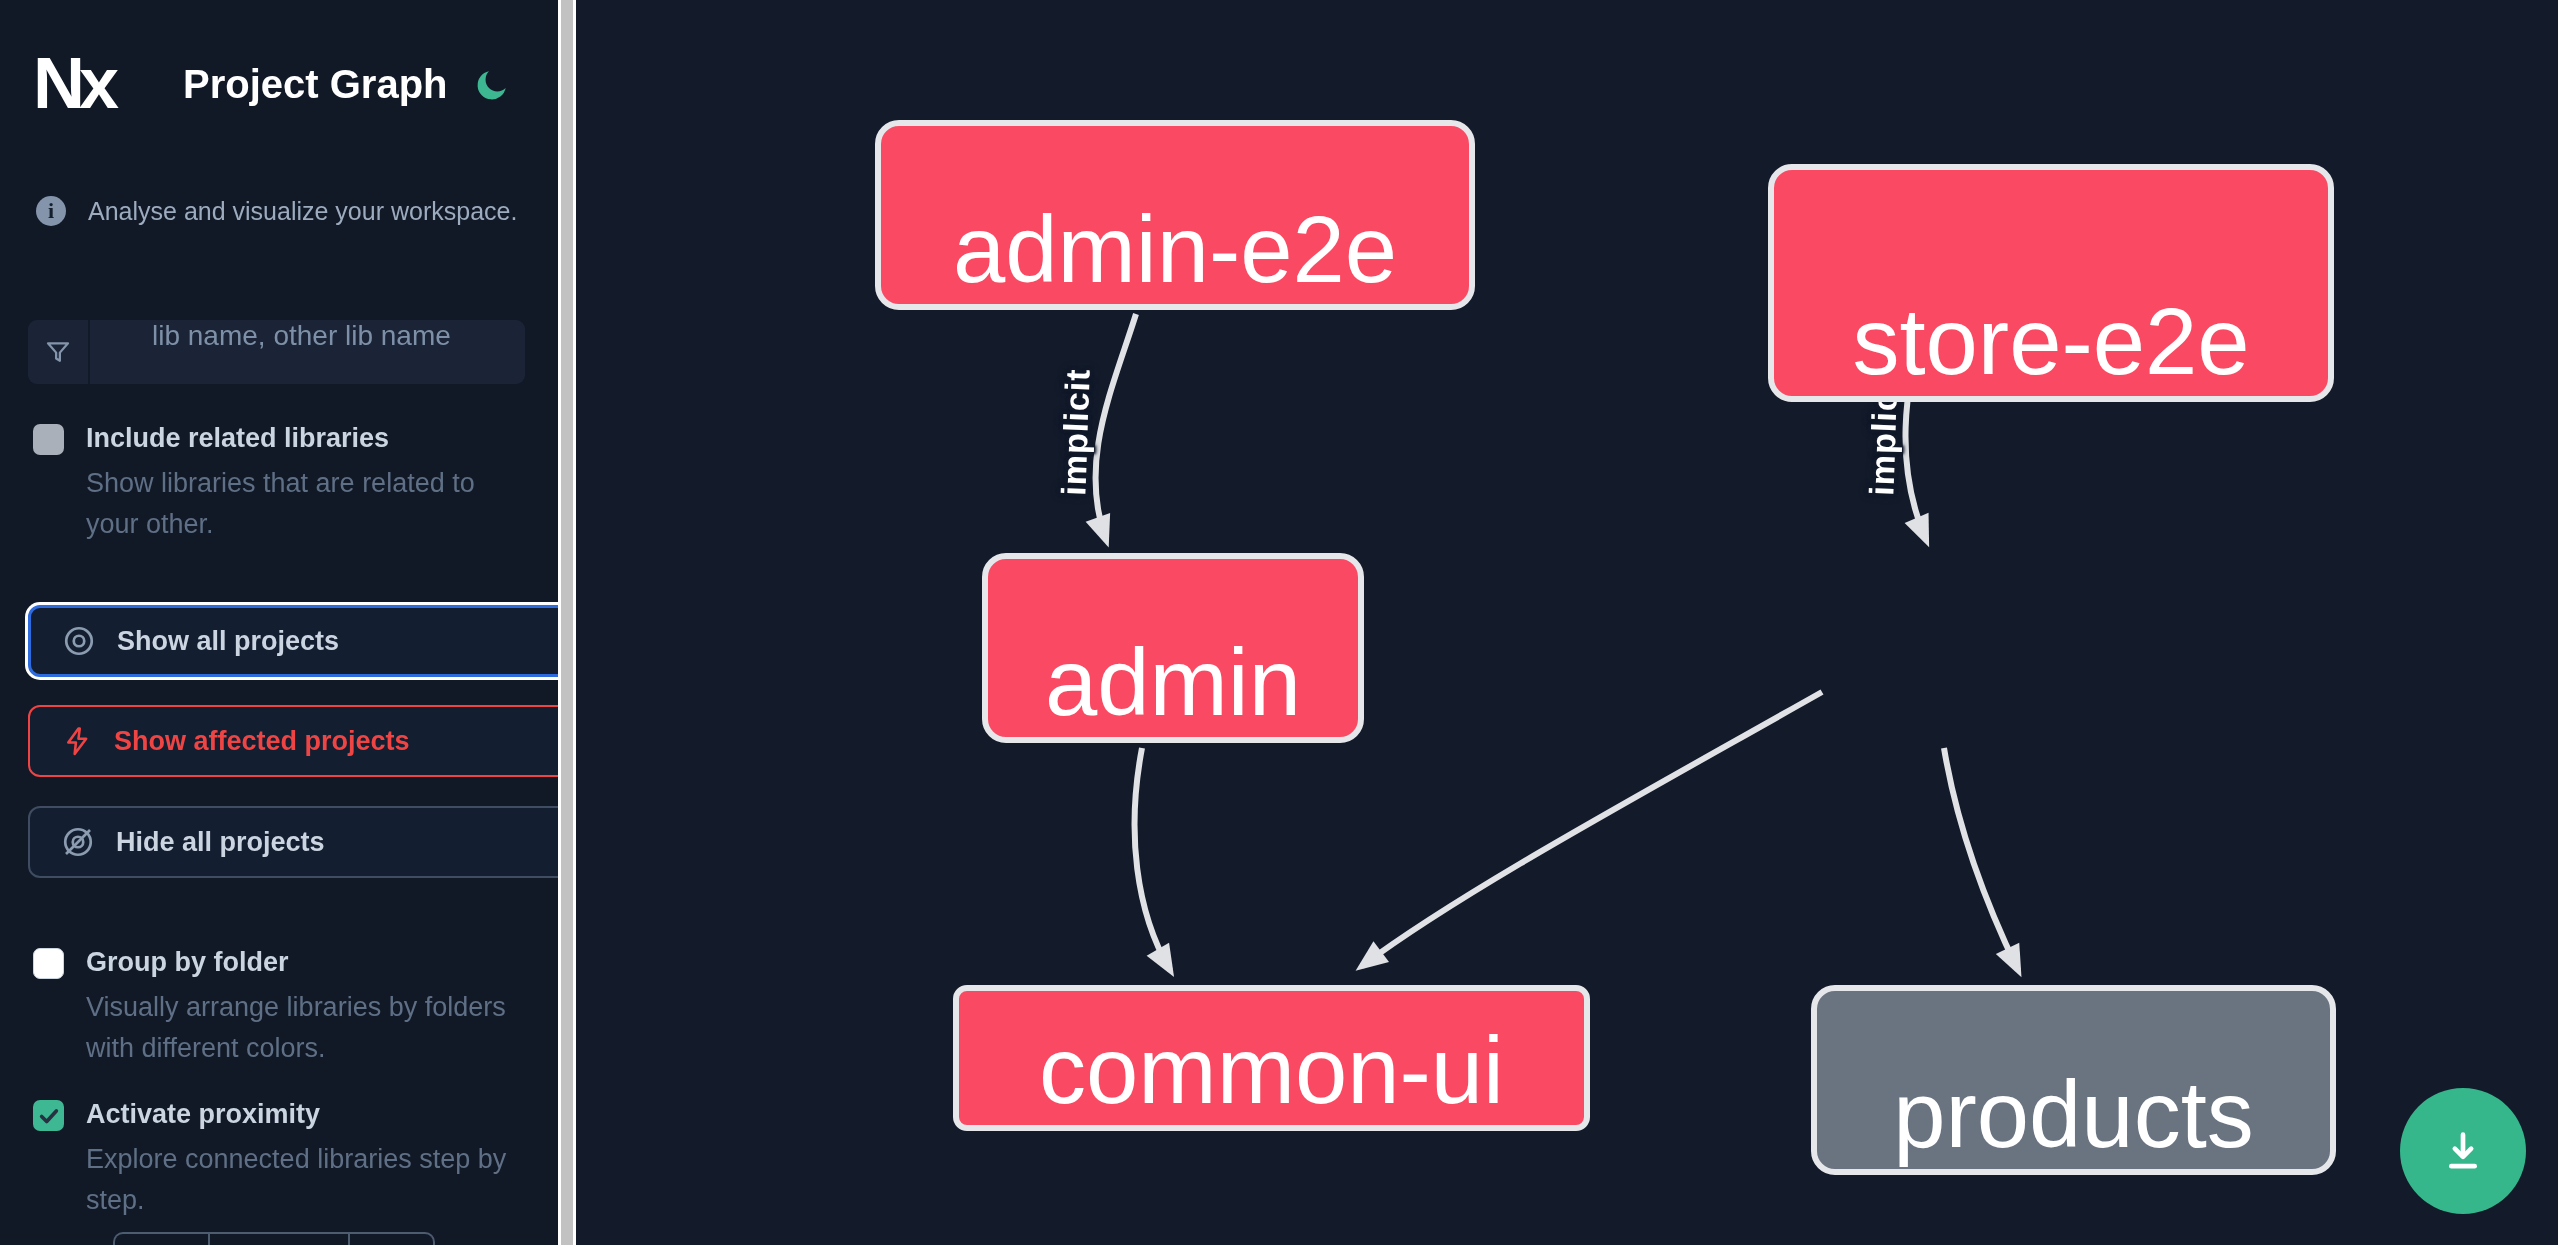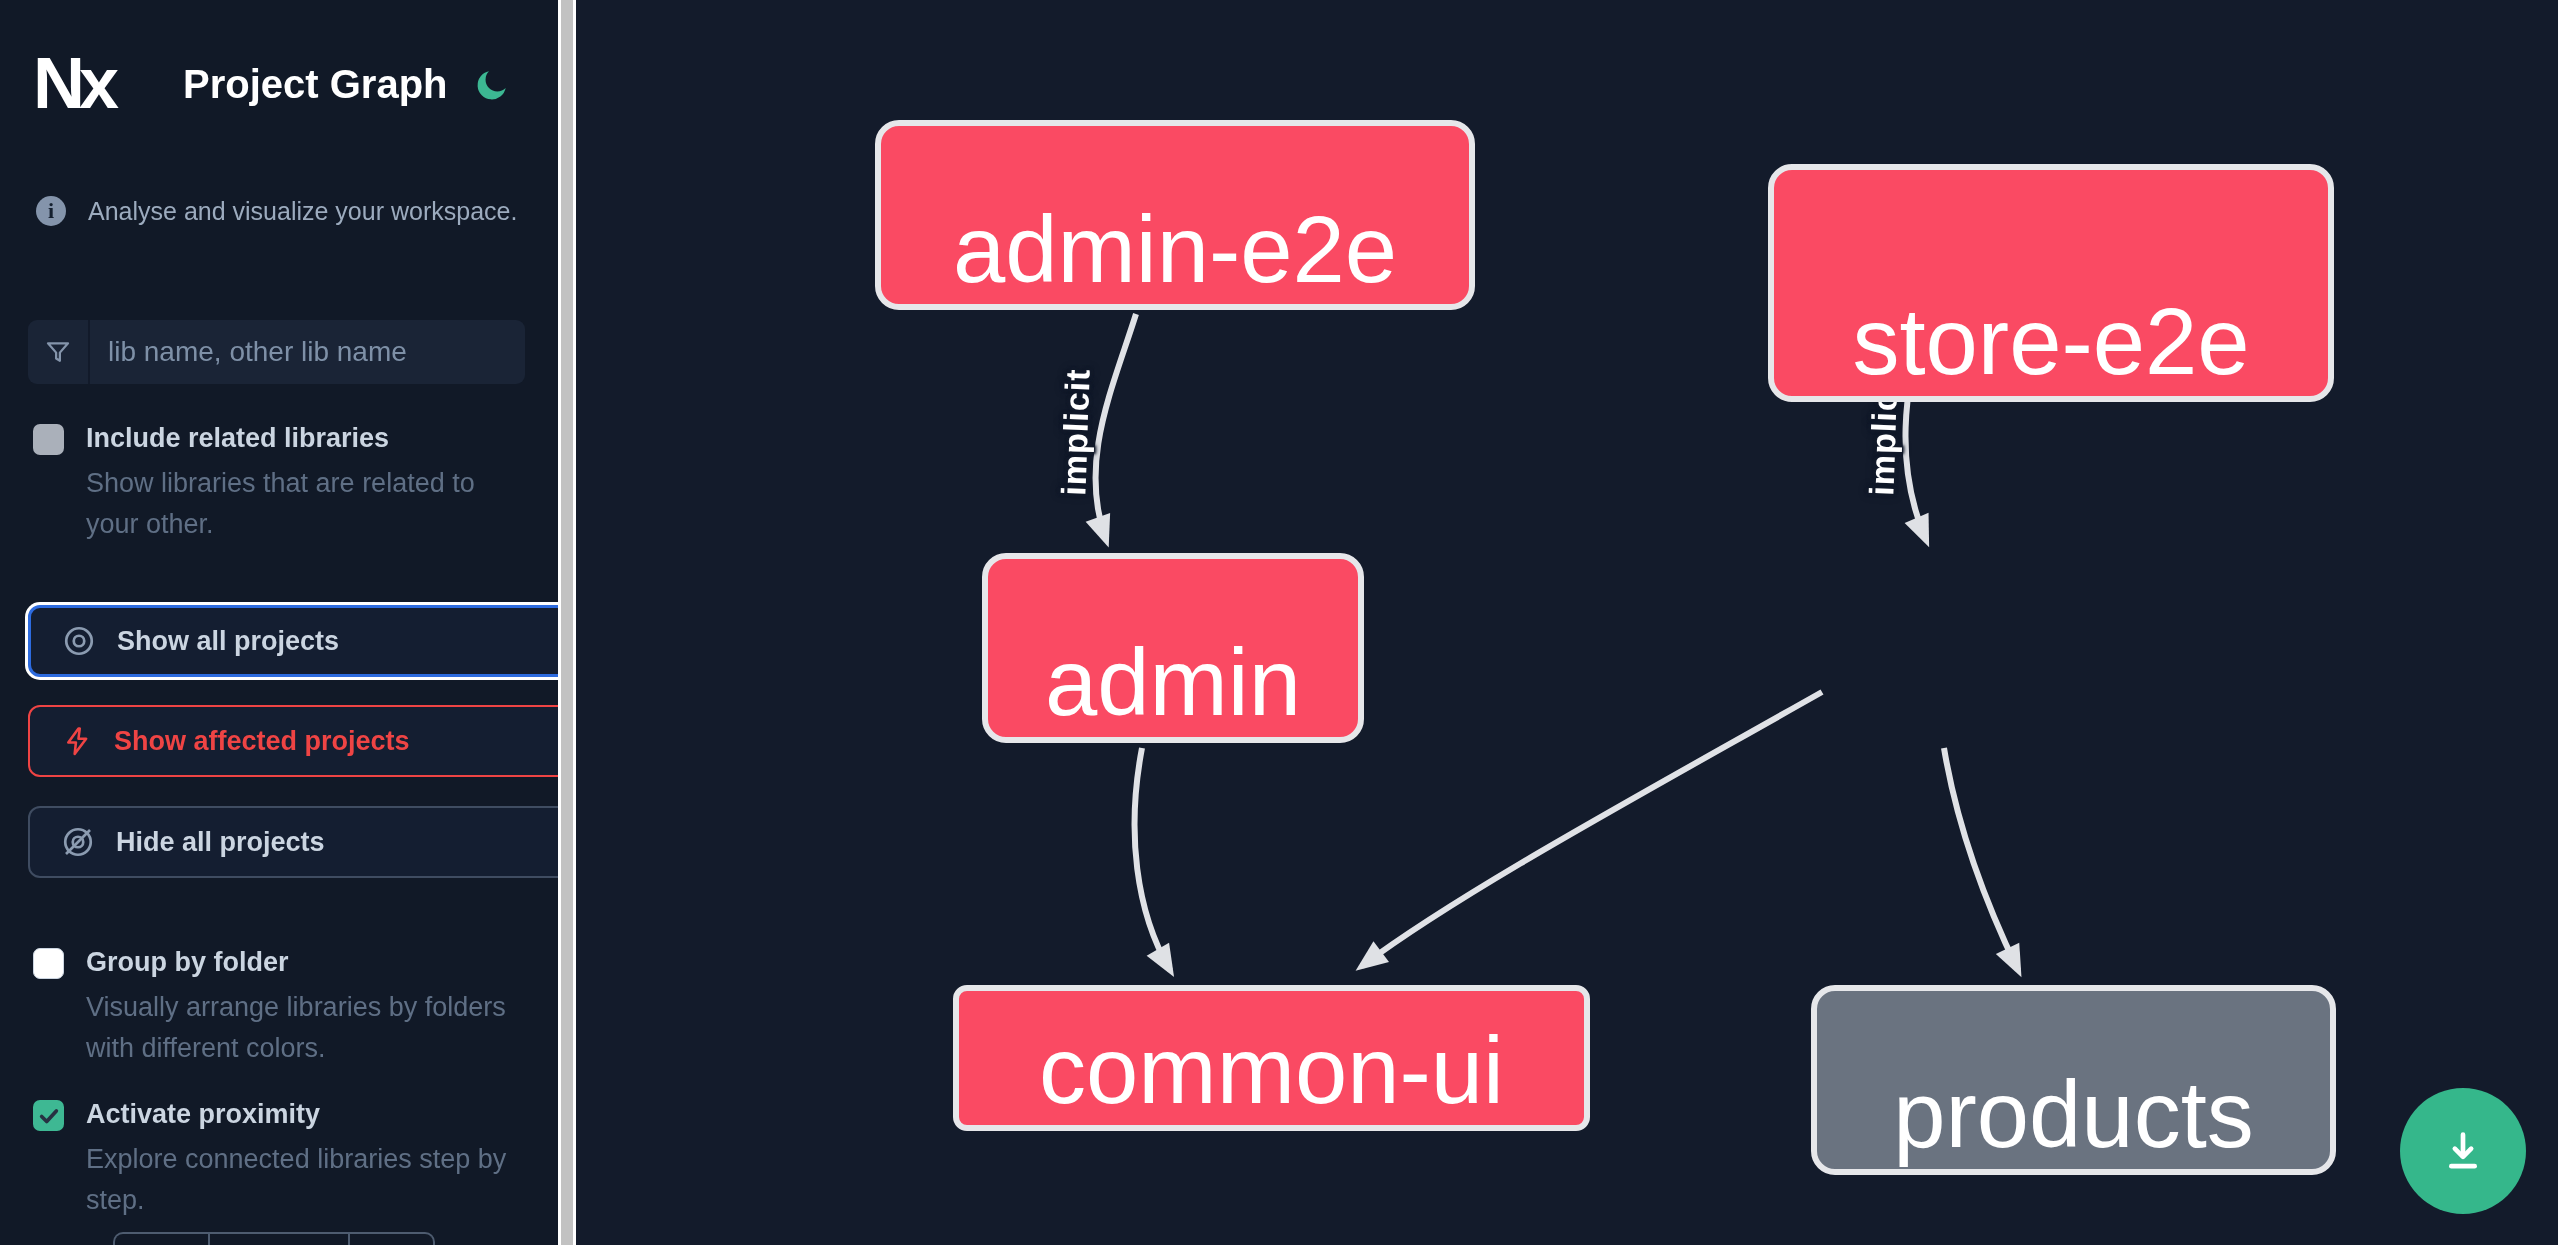--- a/index.html
+++ b/index.html
@@ -17,21 +17,21 @@
     font-size:40px; font-weight:700; }
   .theme-toggle { position:absolute; left:438px; top:26px; width:40px; height:40px; cursor:pointer; }
 
   .tagline { position:absolute; left:36px; top:196px; display:flex; align-items:center; gap:22px; }
   .info-ic { width:30px; height:30px; border-radius:50%; background:#8494ab;
     color:#15202f; font-size:22px; font-weight:800; text-align:center; line-height:30px;
     font-family:"Liberation Serif", serif; flex:none; }
   .tagline span { color:#9cabbe; font-size:25px; }
 
   .search { position:absolute; left:28px; top:320px; width:497px; height:64px;
-    background:#1a2436; border-radius:9px; display:flex; align-items:center; }
+    background:#1a2436; border-radius:9px; display:flex; align-items:flex-start;gap:44px; }
   .search .ic-cell { width:62px; height:100%; display:flex; align-items:center;
     justify-content:center; border-right:2px solid #121a2a; flex:none; }
   .search input { flex:1; background:transparent; border:none; outline:none;
     color:#cbd5e1; font-size:28px; padding:0 18px; font-family:"Liberation Sans", sans-serif; }
   .search input::placeholder { color:#7e90a7; }
 
   .opt { position:absolute; left:33px; width:500px; }
   .opt .row { display:flex; gap:22px; }
   .cbx { width:31px; height:31px; border-radius:7px; flex:none; margin-top:2px; }
   .cbx.gray { background:#aab0ba; }

